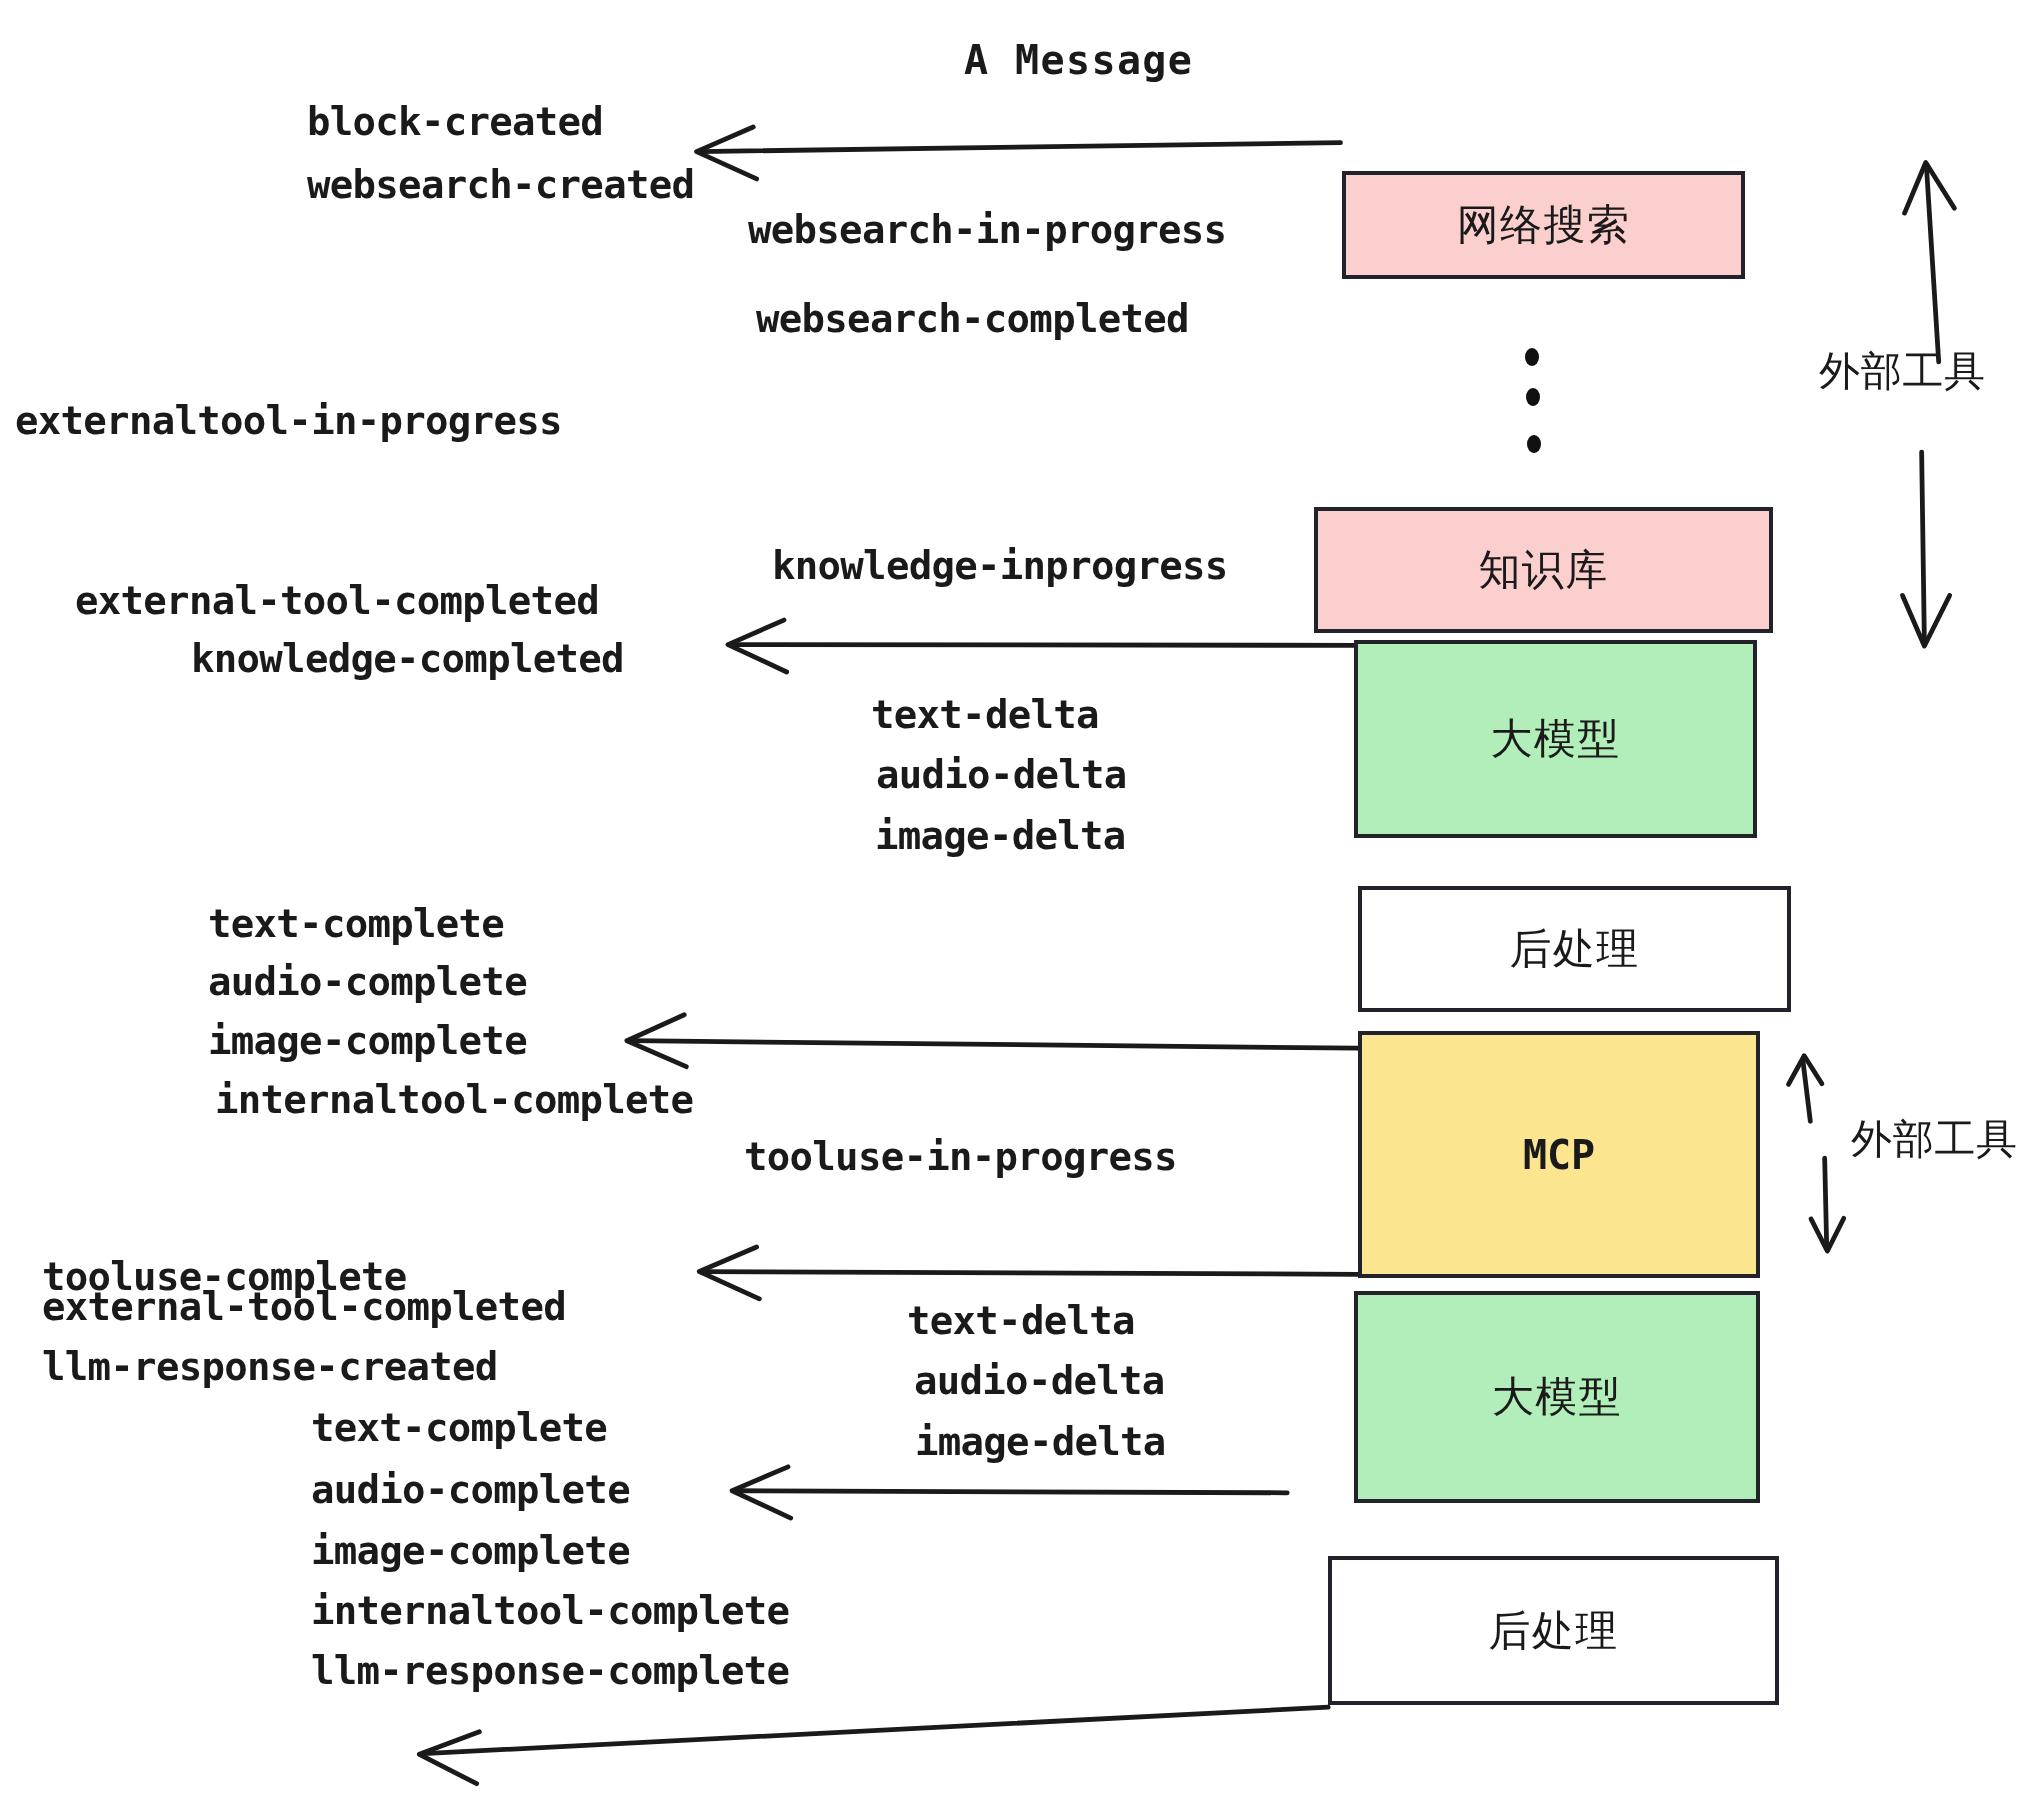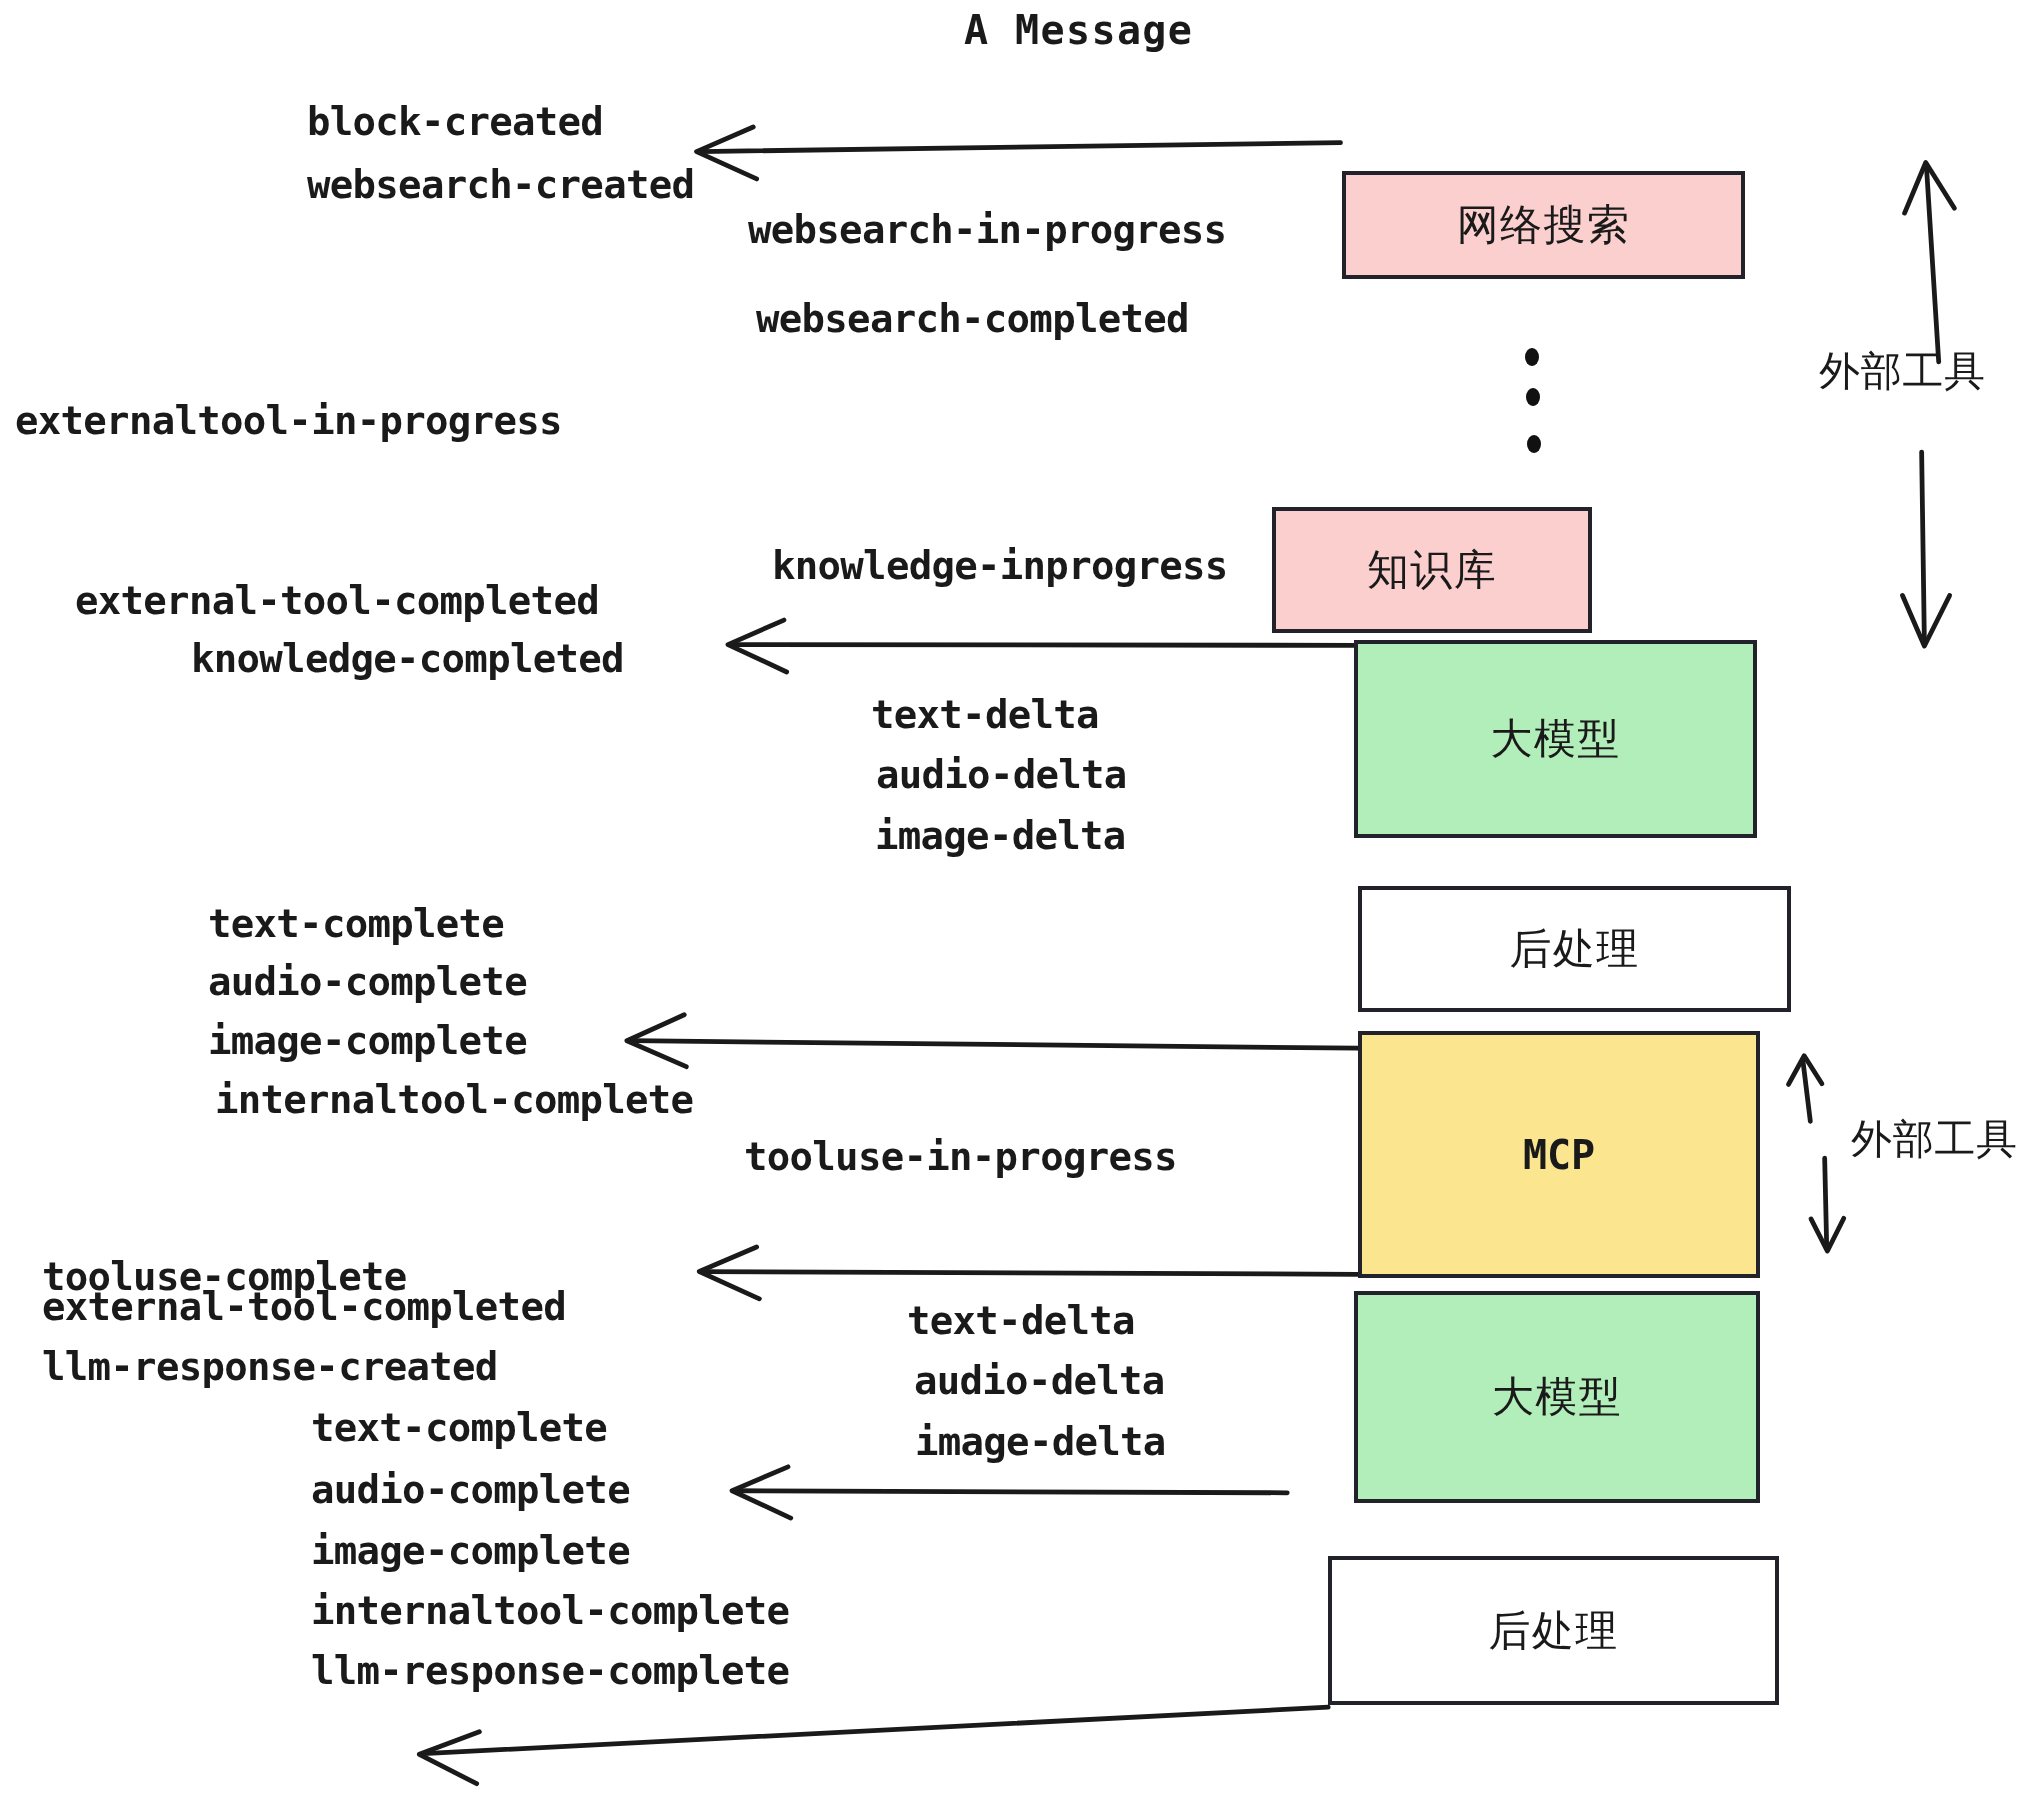--- a/index.html
+++ b/index.html
@@ -111,27 +111,27 @@
       <path d="M2814 662 L2818 940"></path>
       <path d="M2786 872 L2818 946 L2855 872"></path>
 
       <path d="M2651 1642 L2640 1552"></path>
       <path d="M2619 1588 L2642 1546 L2668 1587"></path>
       <path d="M2672 1696 L2675 1828"></path>
       <path d="M2652 1785 L2676 1832 L2700 1784"></path>
     </g>
   </svg>
 
-  <div class="title" style="left:964px; top:7px;">A Message</div>
+  <div class="title" style="left:964px; top:37px;">A Message</div>
 
   <div class="node" style="left:1342px; top:171px; width:403px; height:108px; background:#fccfcf;">
     <span>网络搜索</span>
   </div>
 
-  <div class="node" style="left:1272px; top:507px; width:320px; height:126px; background:#fccfcf;">
+  <div class="node" style="left:1314px; top:507px; width:459px; height:126px; background:#fccfcf;">
     <span>知识库</span>
   </div>
 
   <div class="node" style="left:1354px; top:640px; width:403px; height:198px; background:#b2eeba;">
     <span>大模型</span>
   </div>
 
   <div class="node" style="left:1358px; top:886px; width:433px; height:126px; background:#ffffff;">
     <span>后处理</span>
   </div>

